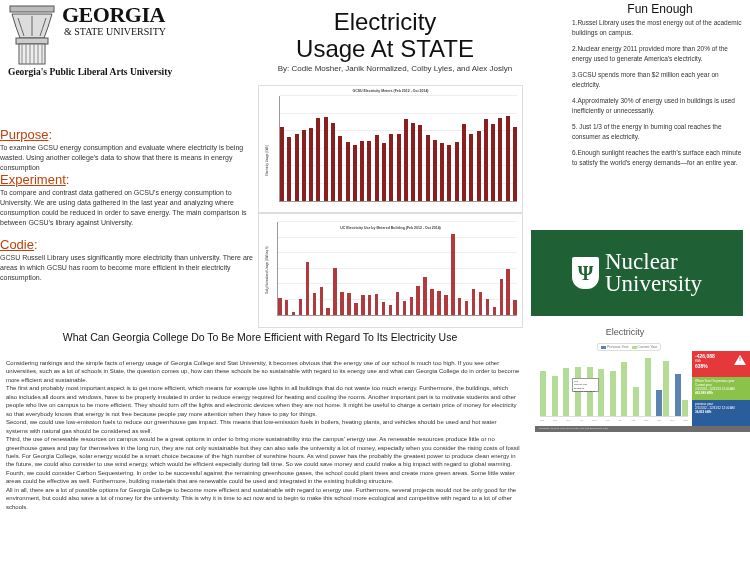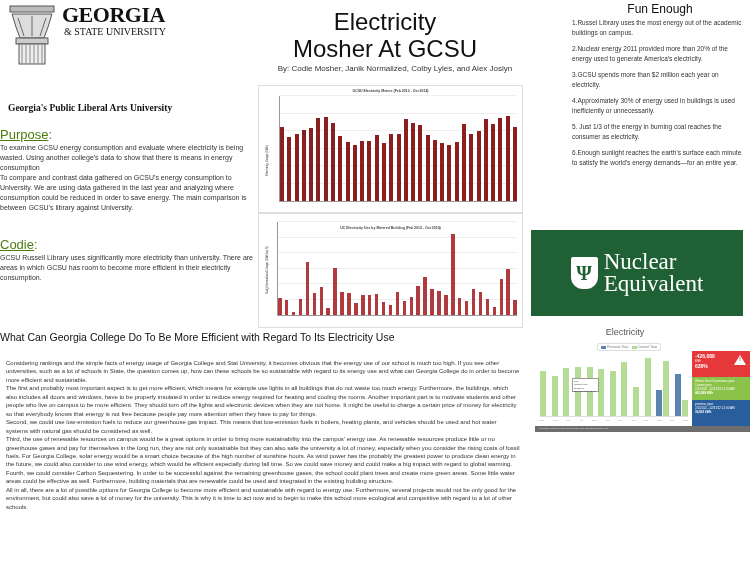--- a/index.html
+++ b/index.html
@@ -8,30 +8,30 @@
 
   .abs { position: absolute; }
 
   
   .gc-logo { left: 6px; top: 4px; width: 170px; height: 76px; }
   .gc-column { position: absolute; left: 0; top: 0; width: 52px; height: 62px; }
   .gc-name { position: absolute; left: 56px; top: 0; font-family: "Liberation Serif", serif; color: #111; font-weight: bold; line-height: 1; }
   .gc-name .l1 { font-size: 22px; letter-spacing: -0.5px; display: block; height: 23px; }
   .gc-name .l2 { font-size: 25px; letter-spacing: -0.5px; display: block; height: 23px; }
   .gc-name .l3 { font-size: 10px; display: block; font-weight: normal; margin-left: 2px; }
-  .gc-tagline { position: absolute; left: 2px; top: 63px; font-family: "Liberation Serif", serif; font-size: 9.5px; color: #111; font-weight: bold; white-space: nowrap; margin-top: 36px; }
+  .gc-tagline { position: absolute; left: 2px; top: 63px; font-family: "Liberation Serif", serif; font-size: 9.5px; color: #111; font-weight: bold; white-space: nowrap; }
 
   
   .title-block { left: 255px; top: 8px; width: 260px; text-align: center; }
   .title { font-size: 24px; line-height: 27px; color: #111; }
   .authors { font-size: 8px; line-height: 11px; color: #333; margin-top: 1px; padding-left: 20px; }
 
   
   .section { left: 0; width: 255px; }
-  .section h2 { font-size: 13px; font-weight: normal; color: #4d7c0f; }
+  .section h2 { font-size: 13px; font-weight: normal; color: #c2410c; }
   .section h2 .u { text-decoration: underline; }
   .section p { font-size: 7px; line-height: 10px; color: #333; margin-top: 1px; }
 
   
   .chart-box { background: #fff; border: 1px solid #ddd; }
   .chart1 { left: 258px; top: 85px; width: 265px; height: 128px; }
   .chart2 { left: 258px; top: 213px; width: 265px; height: 115px; }
   .chart-title { position: absolute; top: 3px; left: 0; right: 0; text-align: center; font-size: 3.5px; color: #444; font-weight: bold; }
   .yaxis-label { position: absolute; font-size: 3px; color: #444; transform: rotate(-90deg); transform-origin: left top; white-space: nowrap; }
   .plot { position: absolute; display: flex; align-items: flex-end; justify-content: space-between; border-left: 1px solid #999; border-bottom: 1px solid #999; }
@@ -63,21 +63,21 @@
   .panel { color: #fff; font-size: 3px; padding: 2px 3px; line-height: 4px; }
   .panel-red { background: #e5383b; height: 26px; position: relative; }
   .panel-red .big { font-size: 5px; font-weight: bold; line-height: 6px; }
   .warn { position: absolute; right: 4px; top: 4px; width: 0; height: 0; border-left: 6px solid transparent; border-right: 6px solid transparent; border-bottom: 10px solid #fff; }
   .warn span { position: absolute; left: -1px; top: 2px; font-size: 6px; color: #e5383b; font-weight: bold; }
   .panel-green { background: #8bc34a; height: 23px; }
   .panel-blue { background: #2a5d9b; height: 26px; }
   .dash-footer { position: absolute; left: 0; top: 104px; width: 215px; height: 6px; background: #6d6d6d; font-size: 2.5px; color: #ddd; padding: 1px 4px; white-space: nowrap; }
 
   
-  .q-heading { left: 0; top: 331px; width: 520px; text-align: left; font-size: 10.5px; color: #111; }
+  .q-heading { left: 0; top: 331px; width: 520px; text-align: center; font-size: 10.5px; color: #111; }
   .body-text { left: 6px; top: 359px; width: 514px; font-size: 6px; line-height: 8.45px; color: #333; }
   .body-text p { margin: 0; }
 </style>
 </head>
 <body>
 
 <div class="abs gc-logo">
   <svg class="gc-column" viewBox="0 0 52 62">
     <rect x="4" y="2" width="44" height="6" fill="#bbb" stroke="#555" stroke-width="1"></rect>
     <path d="M6 10 Q10 24 14 34 L38 34 Q42 24 46 10 Z" fill="#ddd" stroke="#555" stroke-width="1"></path>
@@ -88,30 +88,31 @@
   </svg>
   <div class="gc-name">
     <span class="l1">GEORGIA</span>
     <span class="l3">&amp; STATE UNIVERSITY</span>
   </div>
   <div class="gc-tagline">Georgia's Public Liberal Arts University</div>
 </div>
 
 <div class="abs title-block">
   <div class="title">Electricity</div>
-  <div class="title">Mosher At GCSU</div>
+  <div class="title">Usage At STATE</div>
   <div class="authors">By: Codie Mosher, Janik Normalized, Colby Lyles, and Alex Joslyn</div>
 </div>
 
 <div class="abs section" style="top:127px;">
   <h2><span class="u">Purpose</span><span>:</span></h2>
   <p>To examine GCSU energy consumption  and evaluate where electricity is being wasted. Using another college's data to show that there is means in energy consumption</p>
 </div>
 
 <div class="abs section" style="top:172px;">
+  <h2><span class="u">Experiment</span><span>:</span></h2>
   <p>To compare and contrast data gathered on GCSU's energy consumption  to University. We are using data gathered in the last year and analyzing where consumption  could be reduced  in order  to save energy. The main comparison  is between GCSU's library against University.</p>
 </div>
 
 <div class="abs section" style="top:237px;">
   <h2><span class="u">Codie</span><span>:</span></h2>
   <p>GCSU Russell Library uses significantly more electricity than university. There are areas in which GCSU has room to become more efficient in their electricity consumption.</p>
 </div>
 
 <div class="abs chart-box chart1">
   <div class="chart-title">GCSU Electricity Meters (Feb 2012 - Oct 2014)</div>
@@ -214,21 +215,21 @@
   <p>3.GCSU spends more than $2 million each year on electricity.</p>
   <p>4.Approximately 30% of energy used in buildings is used inefficiently or unnecessarily.</p>
   <p>5. Just 1/3 of the energy in burning coal reaches the consumer as electricity.</p>
   <p>6.Enough sunlight reaches the earth's surface each minute to satisfy the world's energy demands—for an entire year.</p>
 </div>
 
 <div class="abs tulane">
   <div class="tulane-shield">Ψ</div>
   <div class="tulane-text">
     <div>Nuclear</div>
-    <div>Equivalent</div>
+    <div>University</div>
   </div>
 </div>
 
 <div class="abs dash">
   <div class="dash-title">Electricity</div>
   <div class="dash-legend">
     <span class="sw" style="background:#5b84b1"></span><span>Previous Year</span>
     <span class="sw" style="background:#b5dc96; margin-left:2px;"></span><span>Current Year</span>
   </div>
   <div class="dash-plot" id="dashplot">

